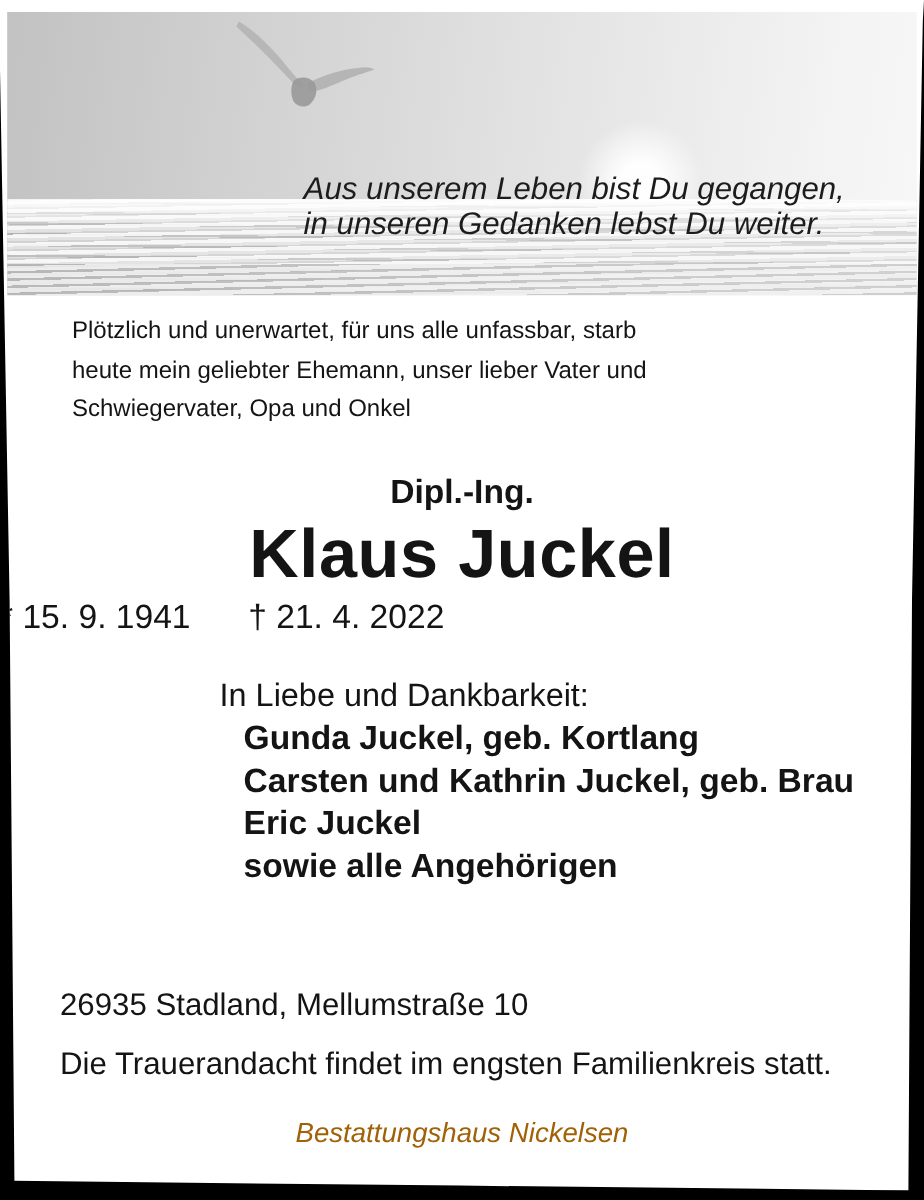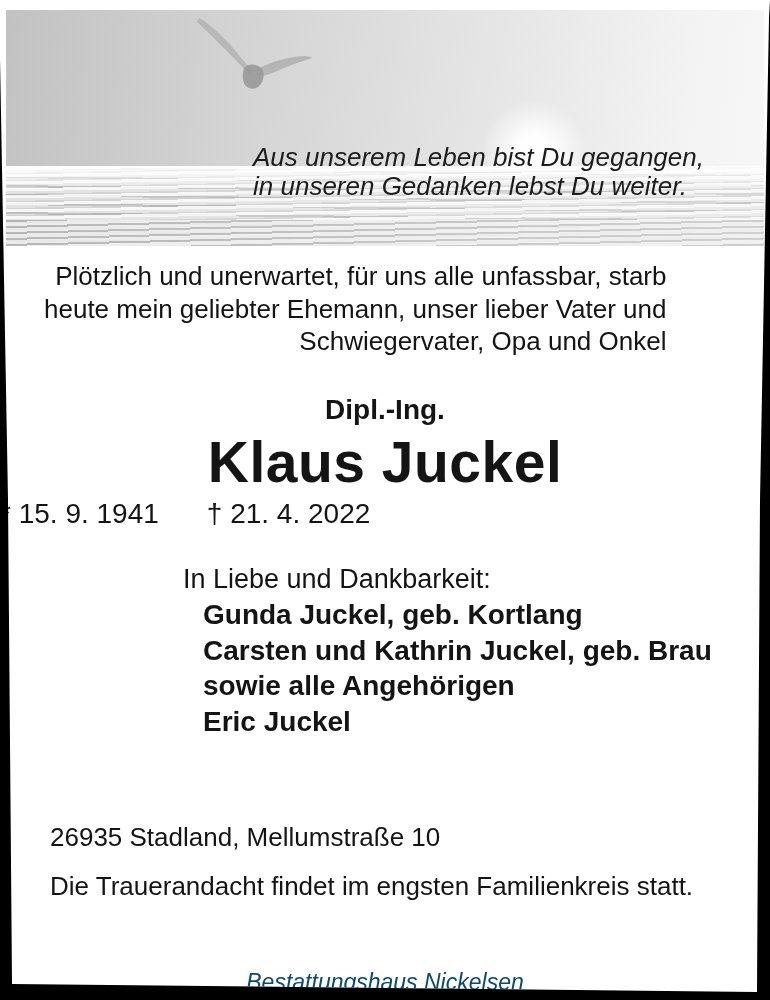--- a/index.html
+++ b/index.html
@@ -41,22 +41,22 @@
     opacity:.9;
   }
   .bird{position:absolute;left:179px;top:2px;width:140px;height:80px;}
   .photo-quote{
     position:absolute;left:247px;top:133px;
     font-style:italic;font-size:26px;line-height:29px;
     color:#1c1c1c;white-space:nowrap;
   }
   
   .intro{
-    position:absolute;left:44px;top:260px;
-    font-size:26px;line-height:32.5px;white-space:nowrap;text-align:right;
+    position:absolute;left:60px;top:260px;
+    font-size:20px;line-height:32.5px;white-space:nowrap;
   }
   .center-line{position:absolute;left:0;width:770px;text-align:center;white-space:nowrap;}
   .title-line{top:396px;font-weight:bold;font-size:28px;line-height:1;}
   .name-line{top:434px;font-weight:bold;font-size:57px;line-height:1;letter-spacing:.5px;}
   .dates-line{
     position:absolute;left:0;width:770px;top:500px;
     display:flex;gap:48px;
     font-weight:normal;font-size:28px;line-height:1;white-space:nowrap;
   }
   .family{
@@ -68,21 +68,21 @@
     position:absolute;left:50px;top:822px;
     font-size:26px;line-height:30px;white-space:nowrap;
   }
   .notice{
     position:absolute;left:50px;top:871px;
     font-size:26px;line-height:30px;white-space:nowrap;
   }
   .funeral-home{
     position:absolute;left:0;width:770px;top:931px;
     text-align:center;font-style:italic;font-size:23px;line-height:1.2;
-    color:#0c4a6e;white-space:nowrap;margin-top:38px;
+    color:#a16207;white-space:nowrap;
   }
 </style>
 </head>
 <body>
 
 <div class="paper">
 
   <div class="photo">
     <div class="sea"></div>
     <svg class="bird" viewBox="0 0 140 80" xmlns="http://www.w3.org/2000/svg">
@@ -107,22 +107,22 @@
 
   <div class="dates-line">
     <span>* 15. 9. 1941</span>
     <span>† 21. 4. 2022</span>
   </div>
 
   <div class="family">
     <div>In Liebe und Dankbarkeit:</div>
     <div class="member">Gunda Juckel, geb. Kortlang</div>
     <div class="member">Carsten und Kathrin Juckel, geb. Brau</div>
+    <div class="member">Eric Juckel</div>
     <div class="member">sowie alle Angehörigen</div>
-    <div class="member">Eric Juckel</div>
   </div>
 
   <div class="address">26935 Stadland, Mellumstraße 10</div>
 
   <div class="notice">Die Trauerandacht findet im engsten Familienkreis statt.</div>
 
   <div class="funeral-home">Bestattungshaus Nickelsen</div>
 
 </div>
 

